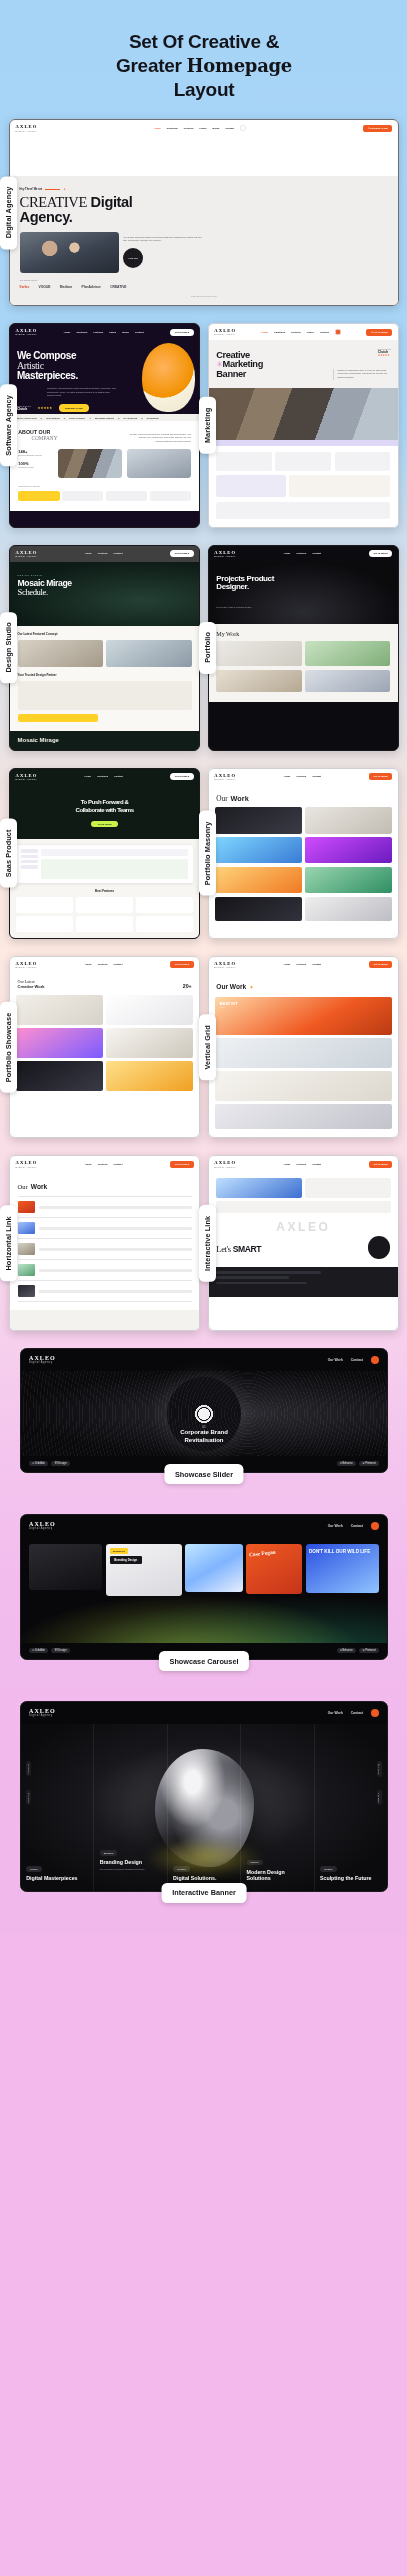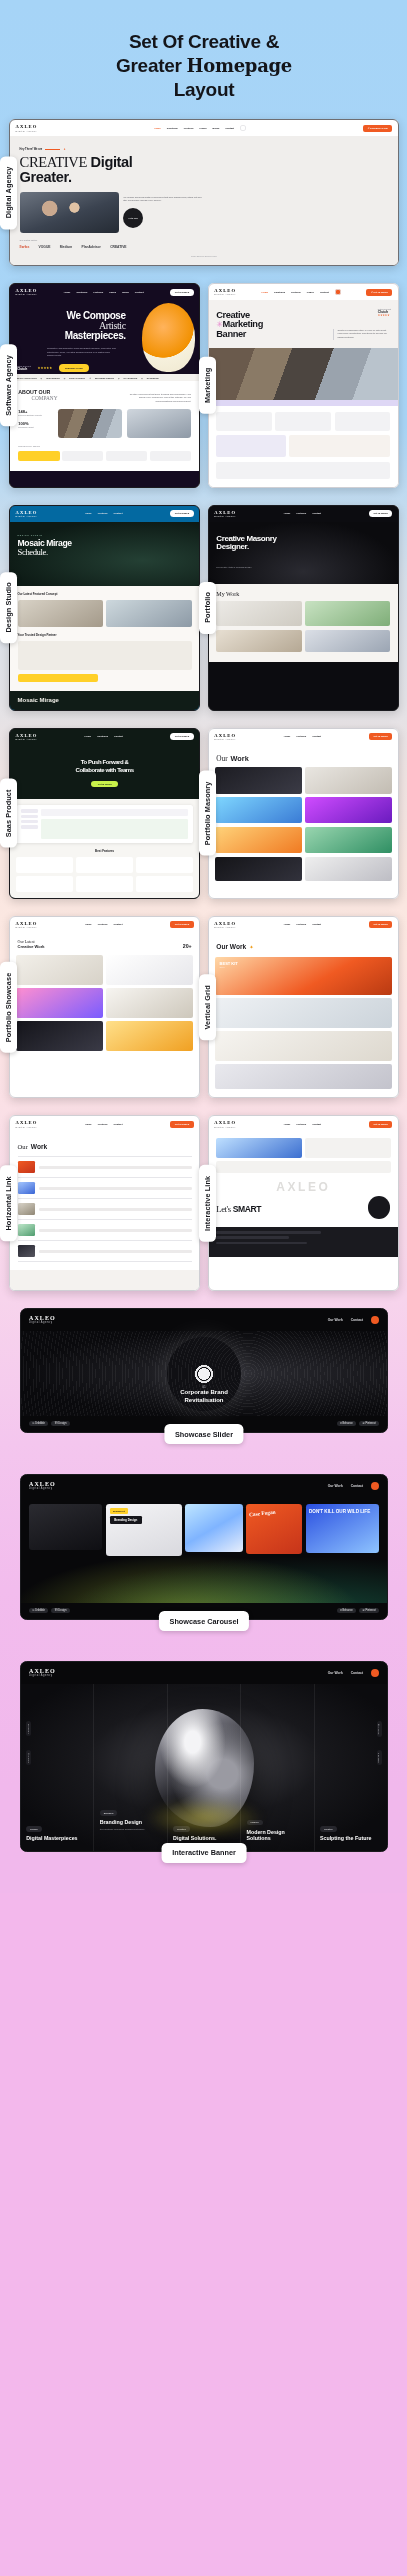--- a/index.html
+++ b/index.html
@@ -238,30 +238,30 @@
             <i>Solutions</i>
             <i>Portfolio</i>
             <i>Pages</i>
             <i>Blogs</i>
             <i>Contact</i>
             <span class="dotbtn"></span>
           </div>
           <div class="cta">↗ Schedule a Call</div>
         </div>
 
-        <div class="hero" style="background:#f0eeec;">
+        <div class="hero" style="background:#f0eeec;margin-top:40px;">
           <div class="eyebrow">
             <span>Hey There! We are</span>
             <span class="ln"></span>
             <span style="color:#f05a22">✦</span>
           </div>
           <div class="h1">
             <span class="thin">CREATIVE</span>
             <span class="bld">Digital</span><br>
-            <span class="bld">Greater.</span>
+            <span class="bld">Agency.</span>
           </div>
           <div style="display:flex;gap:4.6px;margin-top:6px;align-items:flex-start;">
             <div class="photo ph-people" style="width:99px;height:41px;"></div>
             <div style="flex:1;">
               <div class="para">We design and build digital experiences that help brands grow, stand out and stay memorable across every screen.</div>
               <div style="margin-top:5.3px;width:20px;height:20px;border-radius:50%;background:#1b1b1f;color:#fff;font-size:2.3px;display:flex;align-items:center;justify-content:center;text-align:center;">Let's Talk</div>
             </div>
           </div>
           <div style="margin-top:6.6px;font-size:2px;color:#8a8b92;">Our Trusted Partner</div>
           <div style="display:flex;gap:9.3px;margin-top:3.3px;align-items:center;">
@@ -293,21 +293,21 @@
             <i>Solutions</i>
             <i>Portfolio</i>
             <i>Pages</i>
             <i>Blogs</i>
             <i>Contact</i>
           </div>
           <div class="cta round">Get In Touch</div>
         </div>
         <div style="padding:6.6px 6.6px 0;position:relative;min-height:74px;">
           <div style="width:62%;">
-            <div class="h1" style="color:#fff;font-size:10px;text-align:right;">
+            <div class="h1" style="color:#fff;font-size:10px;">
               <span class="bld">We Compose</span><br>
               <span class="thin" style="color:#e7e7ea">Artistic</span><br>
               <span class="bld">Masterpieces.</span>
             </div>
             <div class="para" style="color:#b3aec2;margin-top:5.3px;max-width:70px;margin-left:30px;">Productive and supportive crisp and smart minimum, innovative and intentionally clean, elevated designs perform on a digital scale across clients.</div>
             <div style="display:flex;gap:6.6px;align-items:center;margin-top:6px;">
               <div>
                 <div style="font-size:2px;color:#b3aec2;">Rated Excellent</div>
                 <div style="font-size:3.3px;color:#fff;font-weight:bold;">Clutch</div>
               </div>
@@ -408,21 +408,21 @@
         </div>
       </div>
       <div class="vtab">
         <span>Marketing</span>
       </div>
     </div>
   </div>
 
   <div class="row">
     <div class="card">
-      <div class="frame dark" style="background:#0369a1;">
+      <div class="frame dark" style="background:#404040;">
         <div class="nav dark">
           <div class="logo">
             <div class="l1" style="color:#fff">AXLEO</div>
             <div class="l2">Digital Agency</div>
           </div>
           <div class="navlinks">
             <i>Home</i>
             <i>Portfolio</i>
             <i>Contact</i>
           </div>
@@ -463,21 +463,21 @@
           </div>
           <div class="navlinks">
             <i>Home</i>
             <i>Portfolio</i>
             <i>Contact</i>
           </div>
           <div class="cta round">Get In Touch</div>
         </div>
         <div style="padding:9.3px 7.3px 16px;background:radial-gradient(ellipse at 50% 80%,#2a2a31,#0b0b0e 72%);">
           <div class="h1" style="color:#fff;font-size:8px;">
-            <span class="bld">Creative Masonry</span><br>
+            <span class="bld">Projects Product</span><br>
             <span class="bld">Designer.</span>
           </div>
           <div style="font-size:2px;color:#a2a2aa;margin-top:14.6px;">The Greater Artistic &amp; Graphical Design</div>
         </div>
         <div style="background:#f6f4f1;padding:6.6px 7.3px 9.3px;">
           <div style="font-size:6px;font-family:'Liberation Serif',serif;color:#1b1b1f;">My Work</div>
           <div style="margin-top:4.6px;display:flex;gap:3.3px;">
             <div style="flex:1;height:25px;border-radius:2px;background:linear-gradient(150deg,#eceae6,#cfcbc2);"></div>
             <div style="flex:1;height:25px;border-radius:2px;background:linear-gradient(150deg,#c8e2c2,#7fae78);"></div>
           </div>

